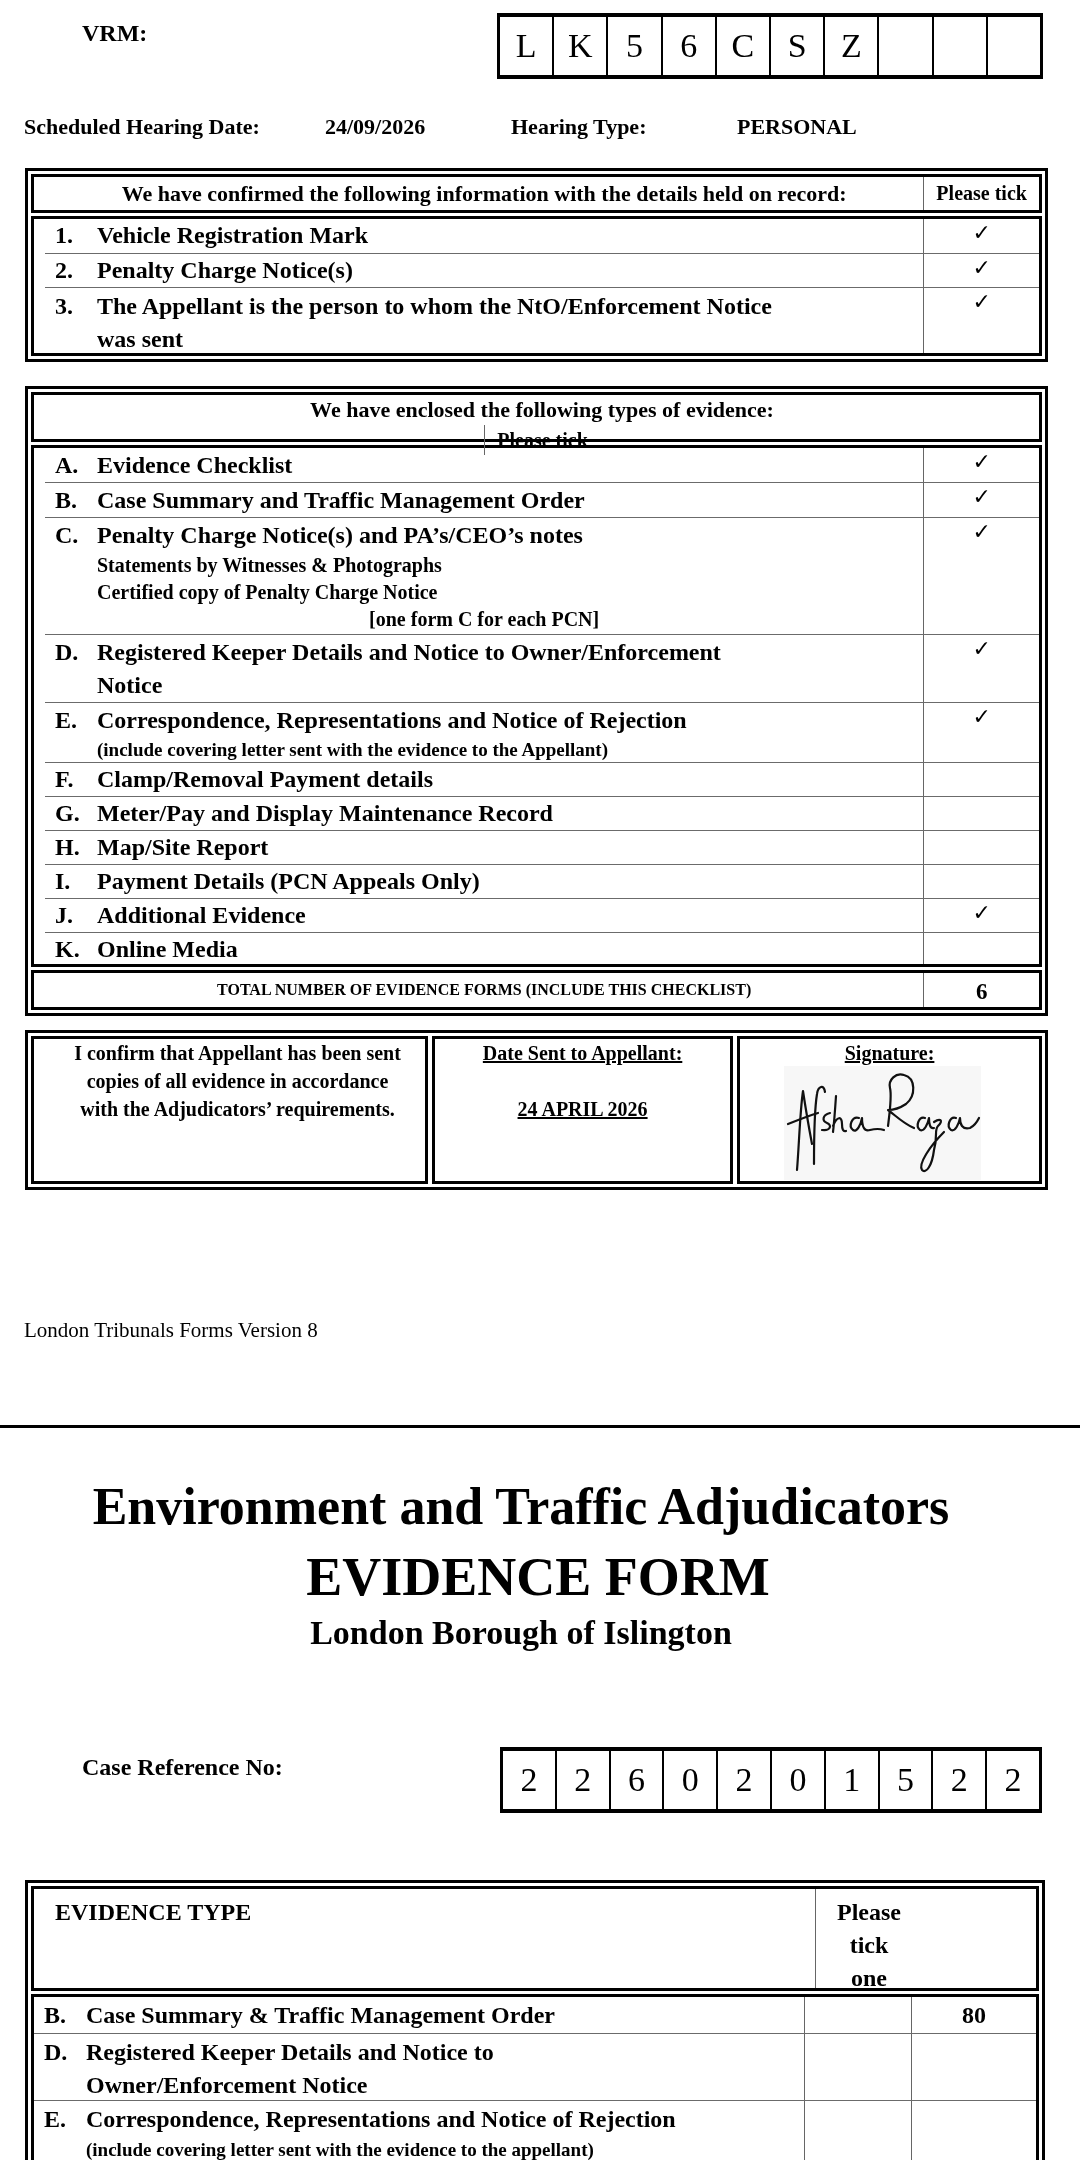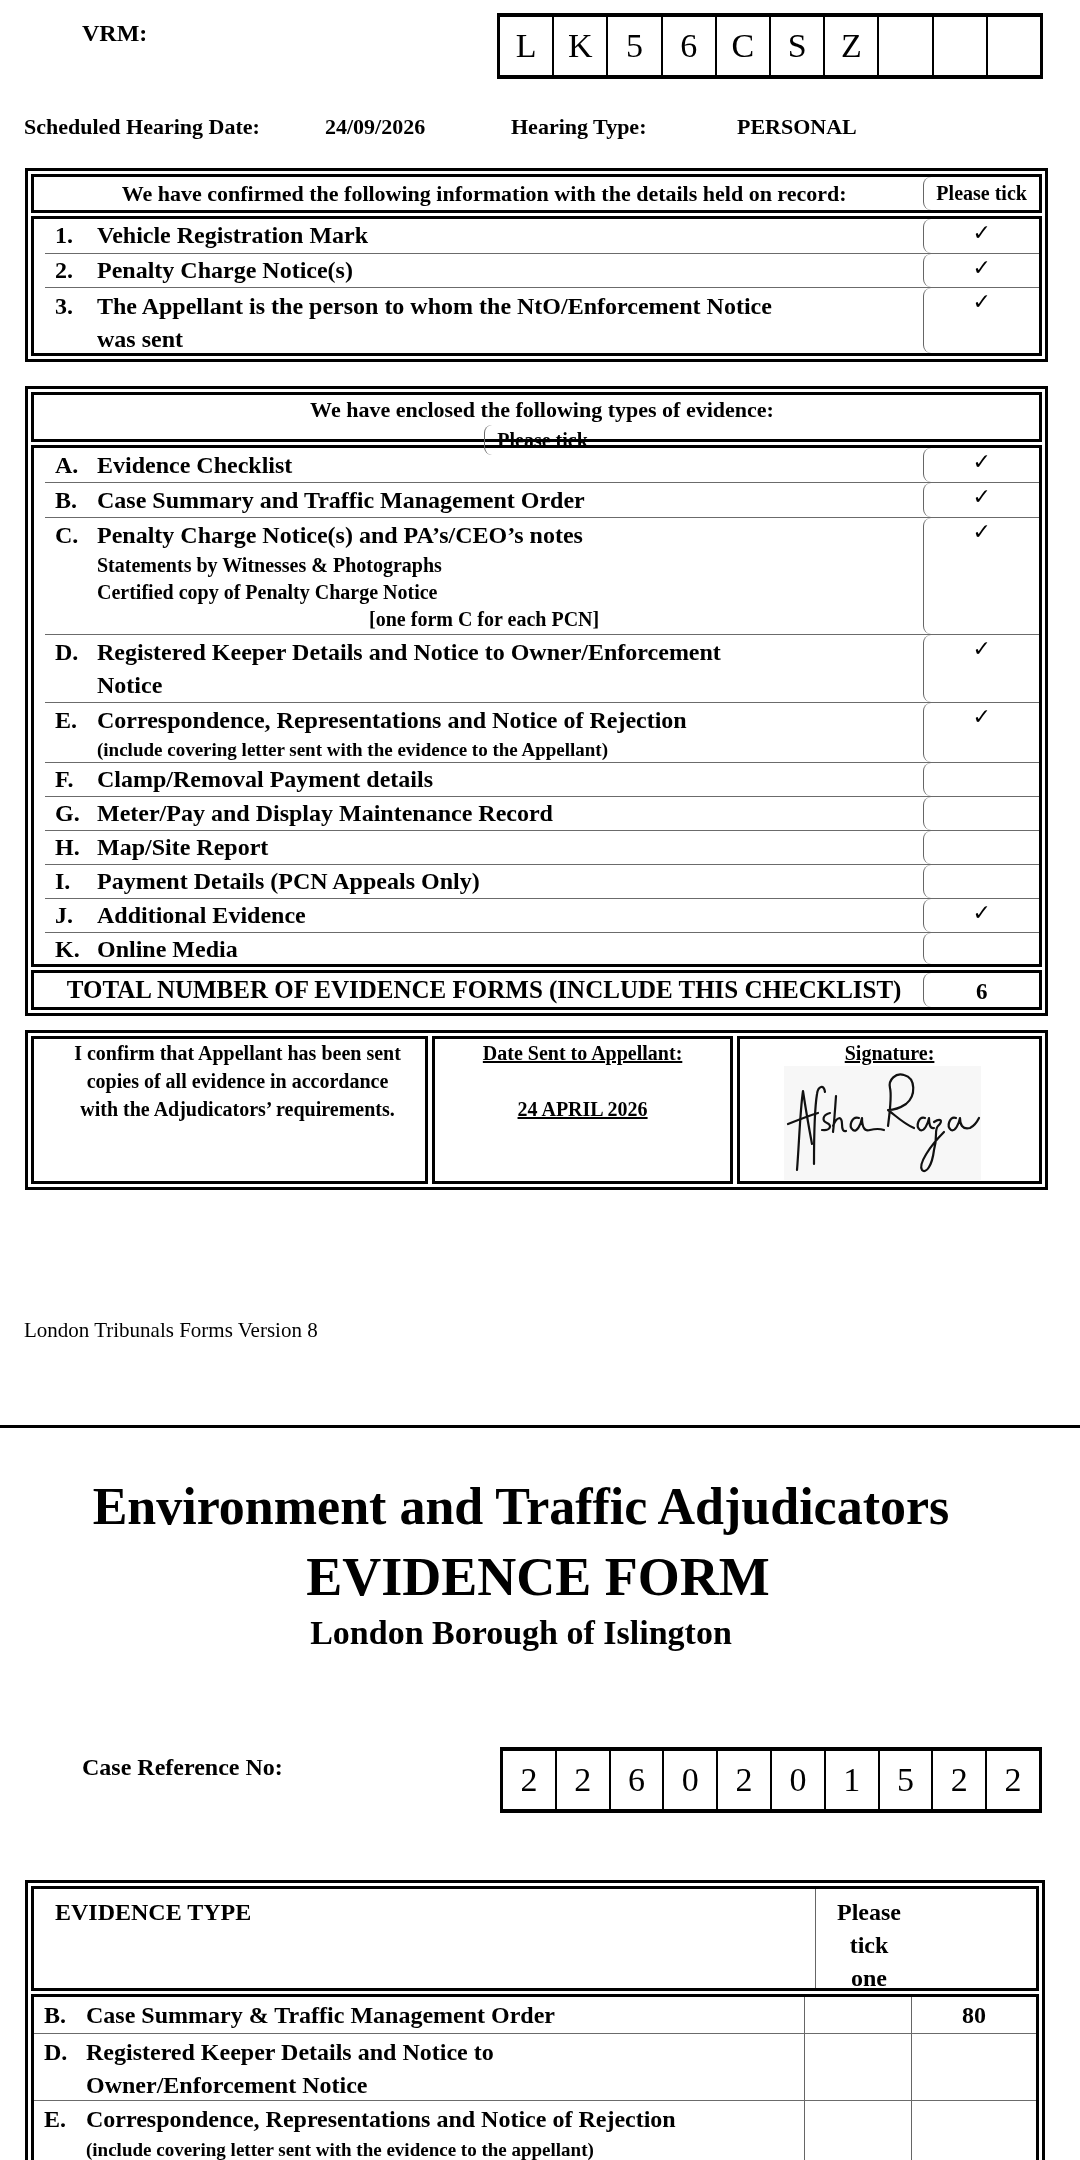--- a/index.html
+++ b/index.html
@@ -16,21 +16,21 @@
 
   .label24 { font-size:24px; line-height:28px; font-weight:bold; }
   .hear { font-size:22px; line-height:26px; font-weight:bold; top:114px; }
 
   
   .dtable { position:absolute; box-sizing:border-box; border:3px solid #000; padding:3px; background:#fff; }
   .dblock { border:3px solid #000; box-sizing:border-box;padding-left:11px; }
   .gap { height:3px; }
   .hrow { display:flex; }
   .col-main { width:888px; box-sizing:border-box; }
-  .col-tick { width:117px; box-sizing:border-box; border-left:1.5px solid #666; text-align:center;border-radius:8px; }
+  .col-tick { width:117px; box-sizing:border-box; border-left:1.5px solid #666; text-align:center; }
   .row { display:flex; border-top:1.5px solid #6b6b6b; box-sizing:border-box; }
   .row:first-child { border-top:none; }
   .num { display:inline-block; width:42px; padding-left:10px; box-sizing:content-box; }
   .rtext { font-size:24px; font-weight:bold; line-height:33px; display:flex; }
   .rtext .lines { flex:1; }
   .sub { font-size:20px; font-weight:bold; line-height:27px; padding-left:52px; }
   .sub19 { font-size:19px; font-weight:bold; line-height:26px; padding-left:52px; }
   .note { font-size:20px; font-weight:bold; line-height:27px; text-align:center; }
   .tick { font-family:"DejaVu Sans", sans-serif; font-size:22px; line-height:28px; font-weight:bold; }
   .hdr-text { font-size:22px; font-weight:bold; text-align:center; }
@@ -218,21 +218,21 @@
       <div class="col-main rtext" style="line-height:32px;">
           <span class="num">K.</span>
           <span class="lines">Online Media</span>
         </div>
       <div class="col-tick tick"></div>
     </div>
   </div>
   <div class="gap"></div>
   <div class="dblock">
     <div class="hrow" style="height:34px; align-items:center;">
-      <div class="col-main" style="font-size:25px; font-weight:bold; text-align:center; line-height:34px;">TOTAL NUMBER OF EVIDENCE FORMS (INCLUDE THIS CHECKLIST)</div>
+      <div class="col-main" style="font-size:16px; font-weight:bold; text-align:center; line-height:34px;">TOTAL NUMBER OF EVIDENCE FORMS (INCLUDE THIS CHECKLIST)</div>
       <div class="col-tick" style="font-size:23px; font-weight:bold; line-height:38px; height:34px;">6</div>
     </div>
   </div>
 </div>
 
 <div class="dtable" style="left:25px; top:1030px; width:1023px; height:160px;">
   <div class="ctable">
     <div class="ccell" style="width:416px;padding-left:16px;">
       <div>I confirm that Appellant has been sent</div>
       <div>copies of all evidence in accordance</div>

